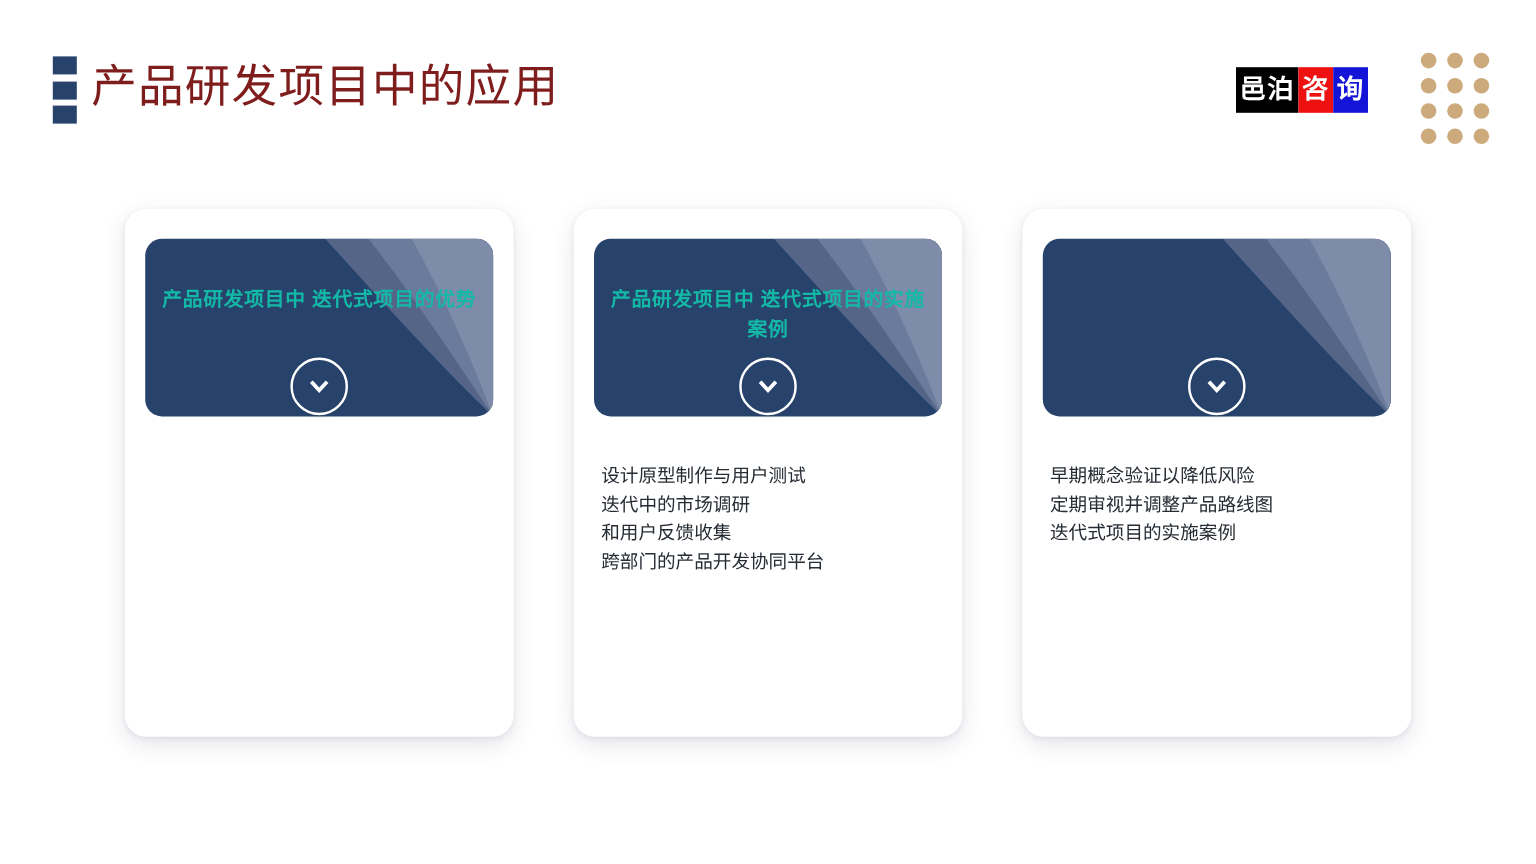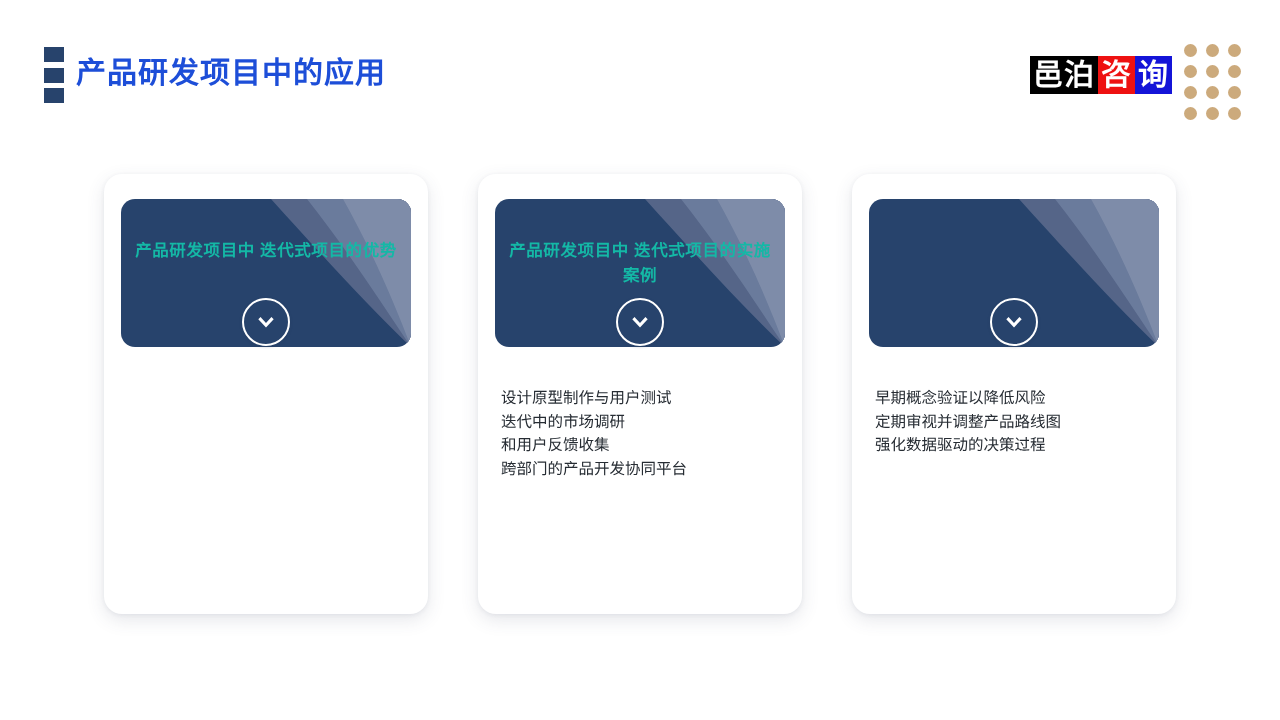--- a/index.html
+++ b/index.html
@@ -38,37 +38,37 @@
   .title-bullet .sq {
     width: 20px;
     height: 15px;
     background: #27436c;
   }
 
   .page-title {
     position: absolute;
     left: 76px;
     top: 46px;
-    font-size: 30px;
-    font-weight: bold;
-    color: #1d4ed8;
+    font-size: 38px;
+    font-weight: normal;
+    color: #7f1d1d;
     letter-spacing: 1px;
     line-height: 54px;
     white-space: nowrap;
   }
 
   
   .brand-logo {
     position: absolute;
     left: 1030px;
     top: 56px;
     height: 38px;
     display: flex;
     align-items: stretch;
-    font-size: 30px;
+    font-size: 22px;
     font-weight: bold;
     line-height: 38px;
   }
   .brand-logo .seg {
     padding: 0 3px;
     color: #ffffff;
     letter-spacing: 1px;
     display: flex;
     align-items: center;
   }
@@ -261,16 +261,16 @@
         <path d="M290 0 L222 0 C248 46 272 100 290 148 Z" fill="#7f8daa" opacity="0.95"></path>
       </svg>
     </div>
     <div class="chevron-badge">
       <svg width="22" height="22" viewBox="0 0 24 24" fill="none" stroke="#ffffff" stroke-width="3.4" stroke-linecap="square" stroke-linejoin="miter">
         <polyline points="6,9 12,15.5 18,9"></polyline>
       </svg>
     </div>
     <div class="card-body">早期概念验证以降低风险
 定期审视并调整产品路线图
-强化数据驱动的决策过程</div>
+迭代式项目的实施案例</div>
   </div>
 
 </div>
 
 </body></html>

